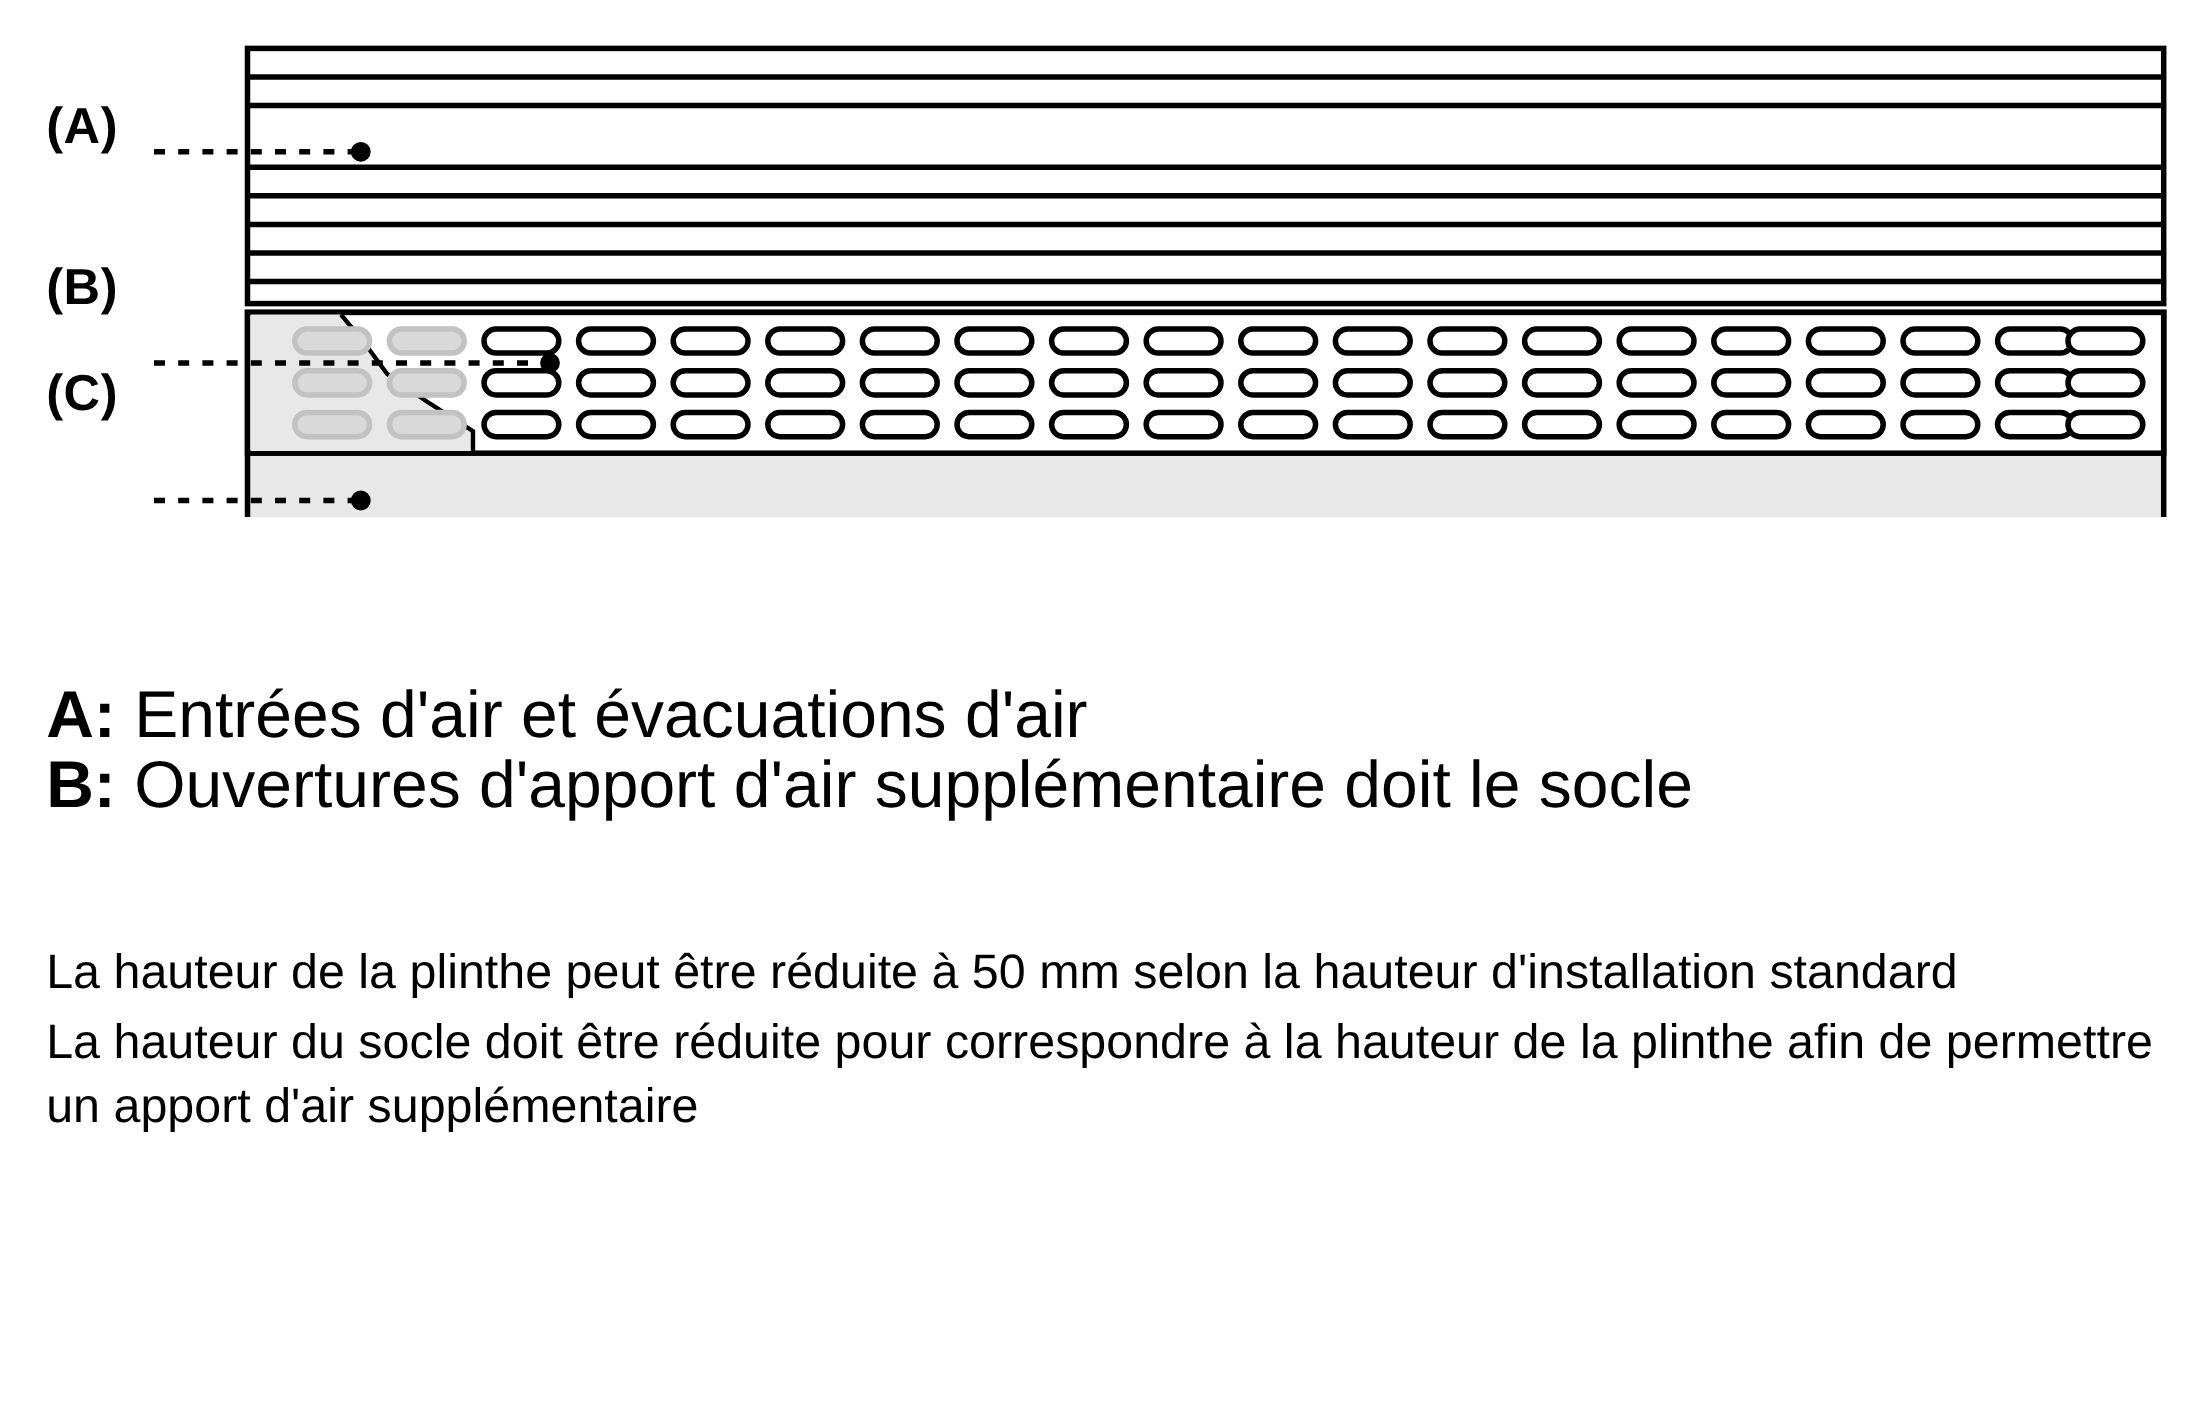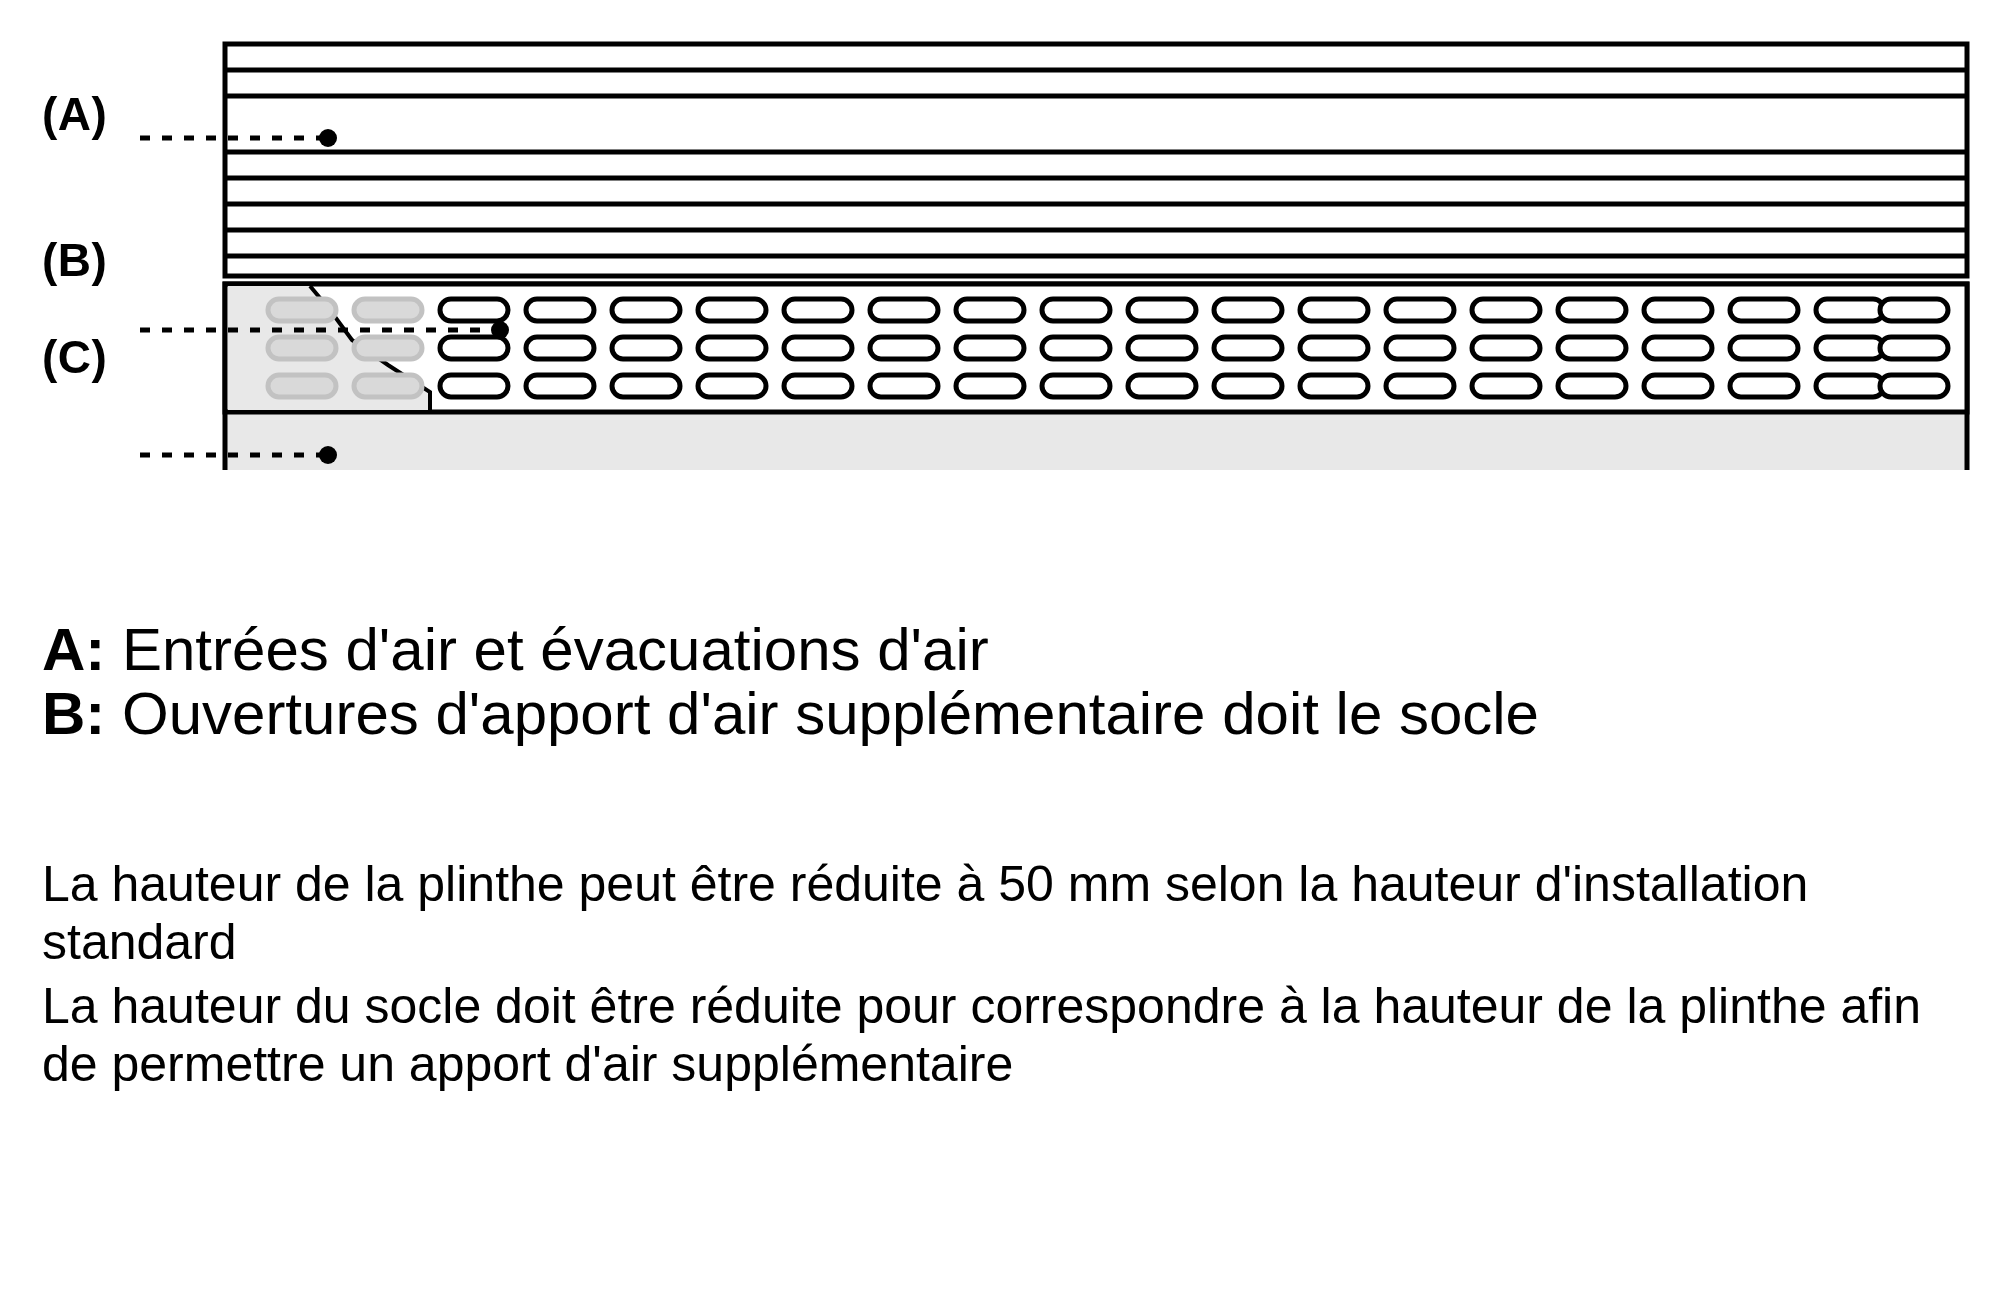--- a/index.html
+++ b/index.html
@@ -54,21 +54,21 @@
     font-weight: normal;
   }
 
   #notes {
     position: absolute;
     left: 42px;
     top: 855px;
     width: 1920px;
   }
   .note-para {
-    font-size: 50px;
+    font-size: 44px;
     line-height: 58px;
     margin: 0 0 6px 0;
   }
 </style>
 </head>
 <body>
 
 <div id="diagram-wrap">
   <svg width="2000" height="470" viewBox="0 0 2000 470">
 

